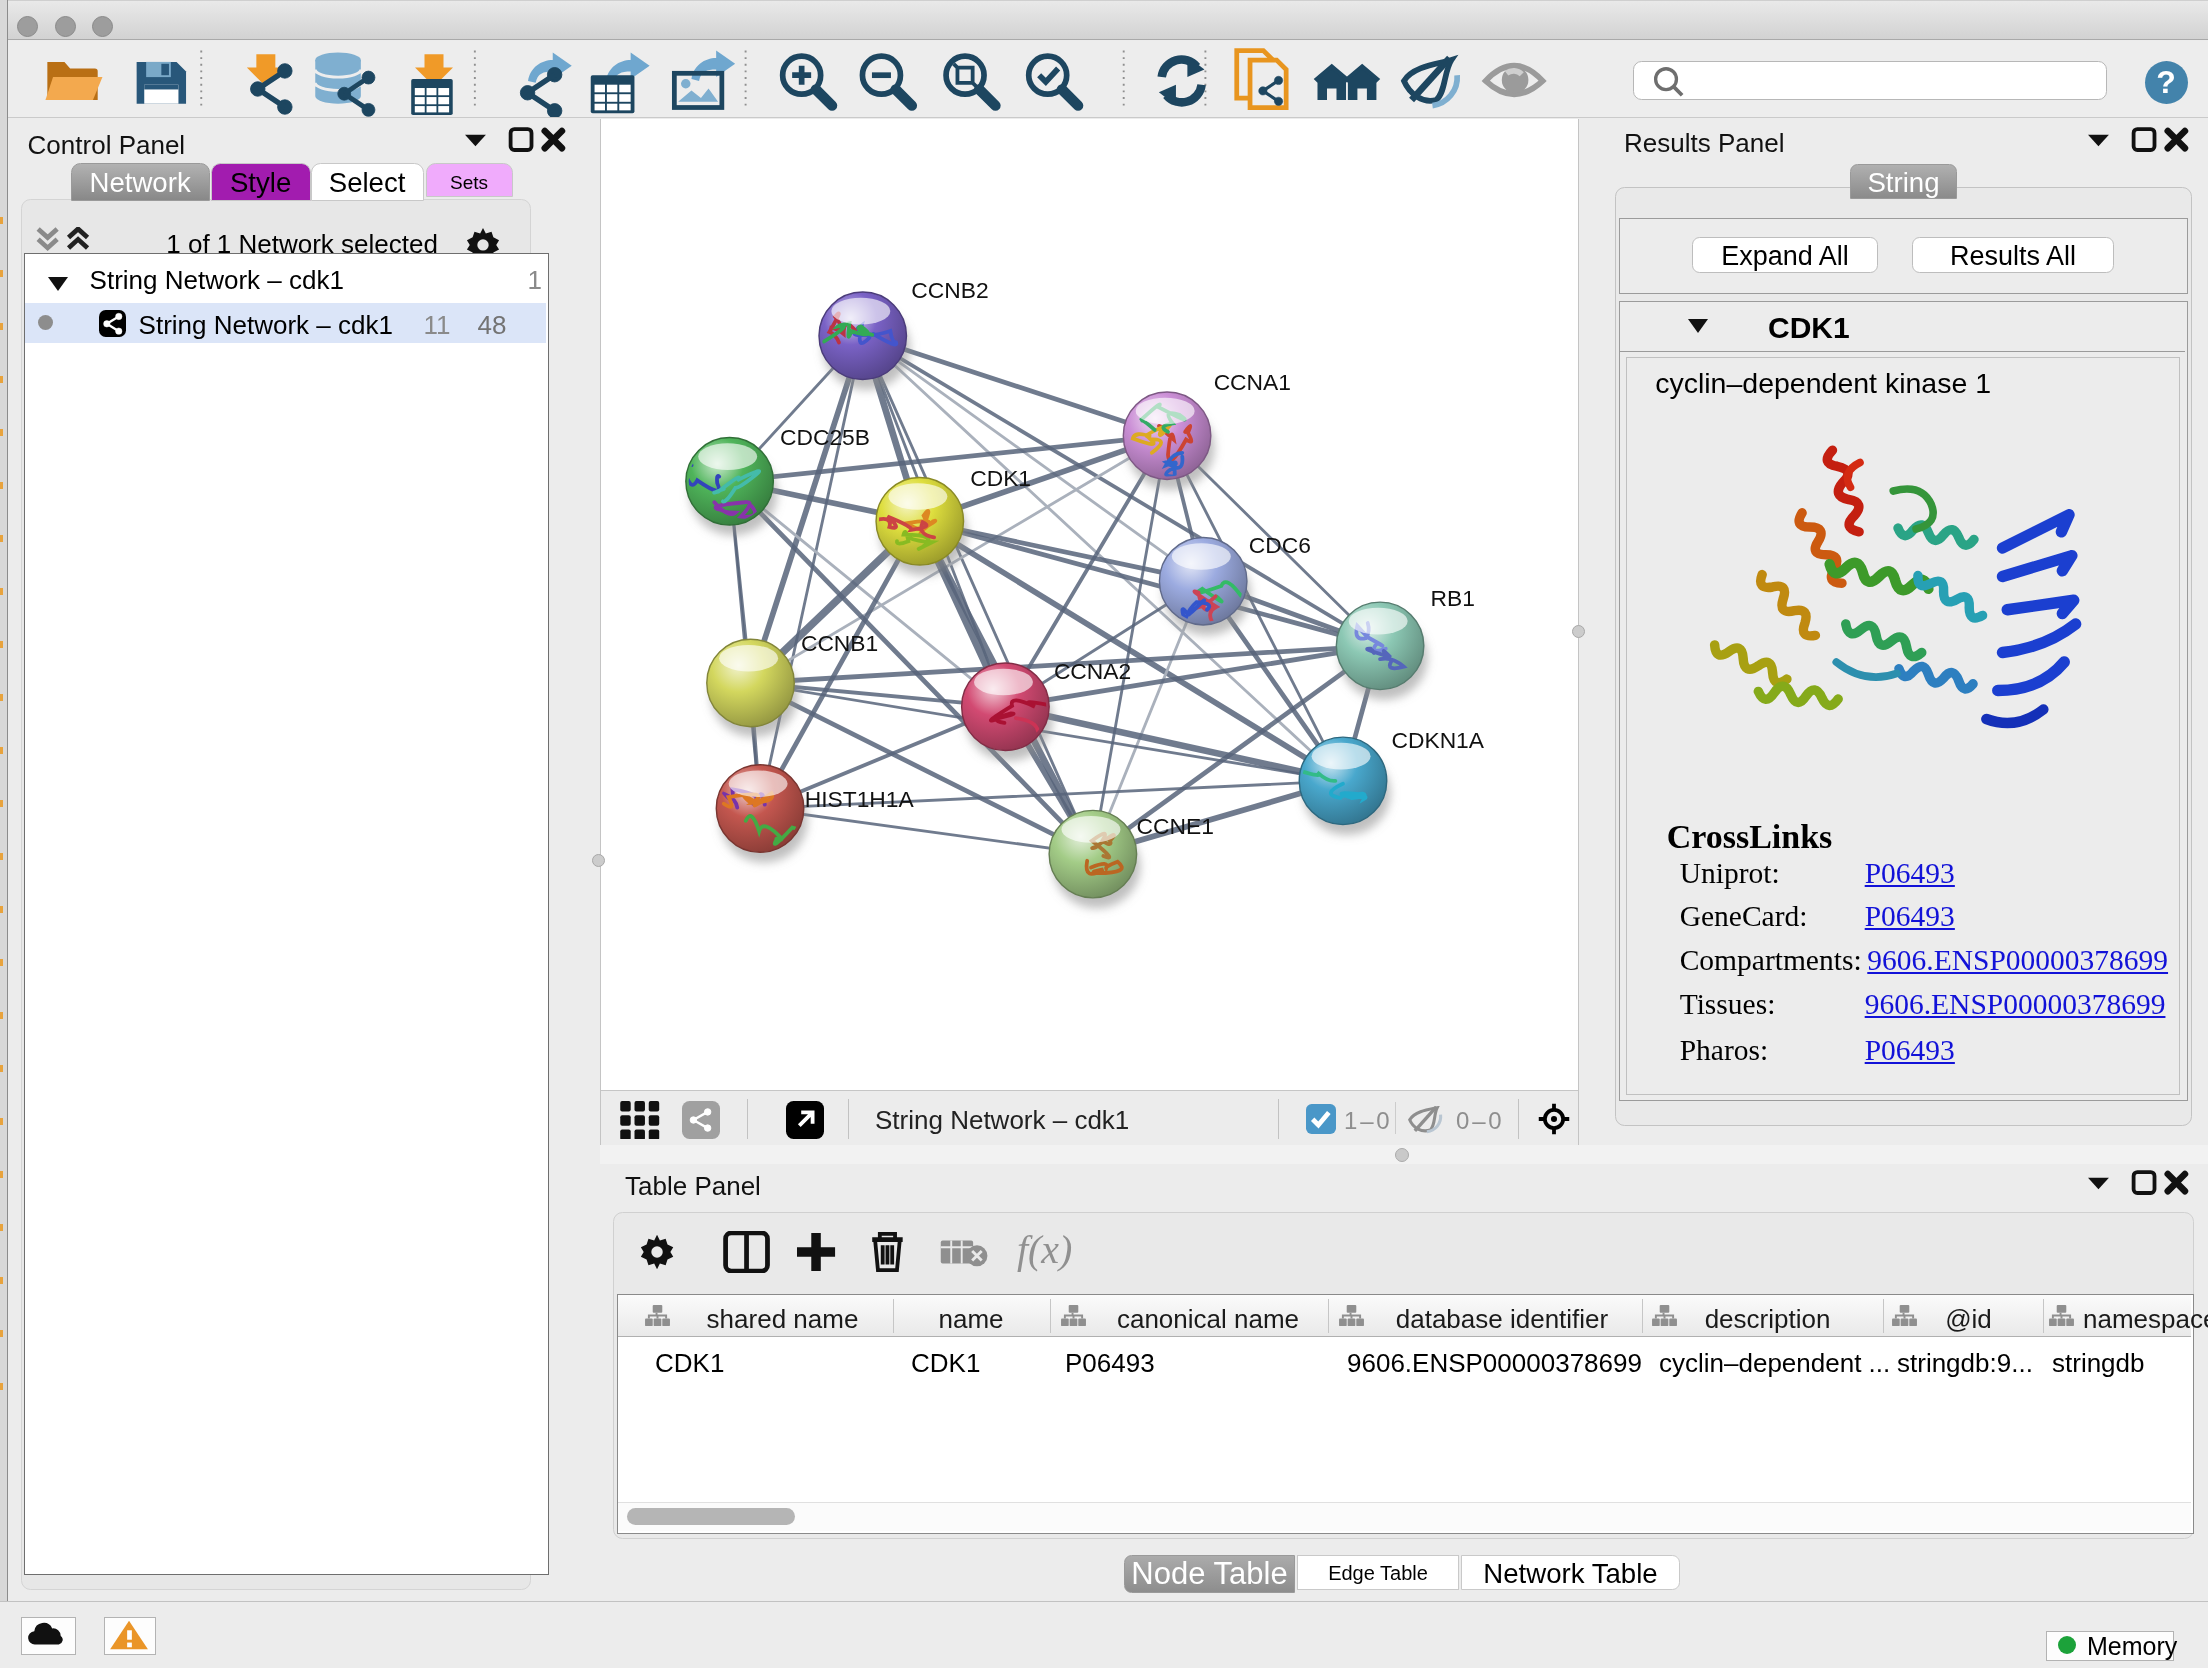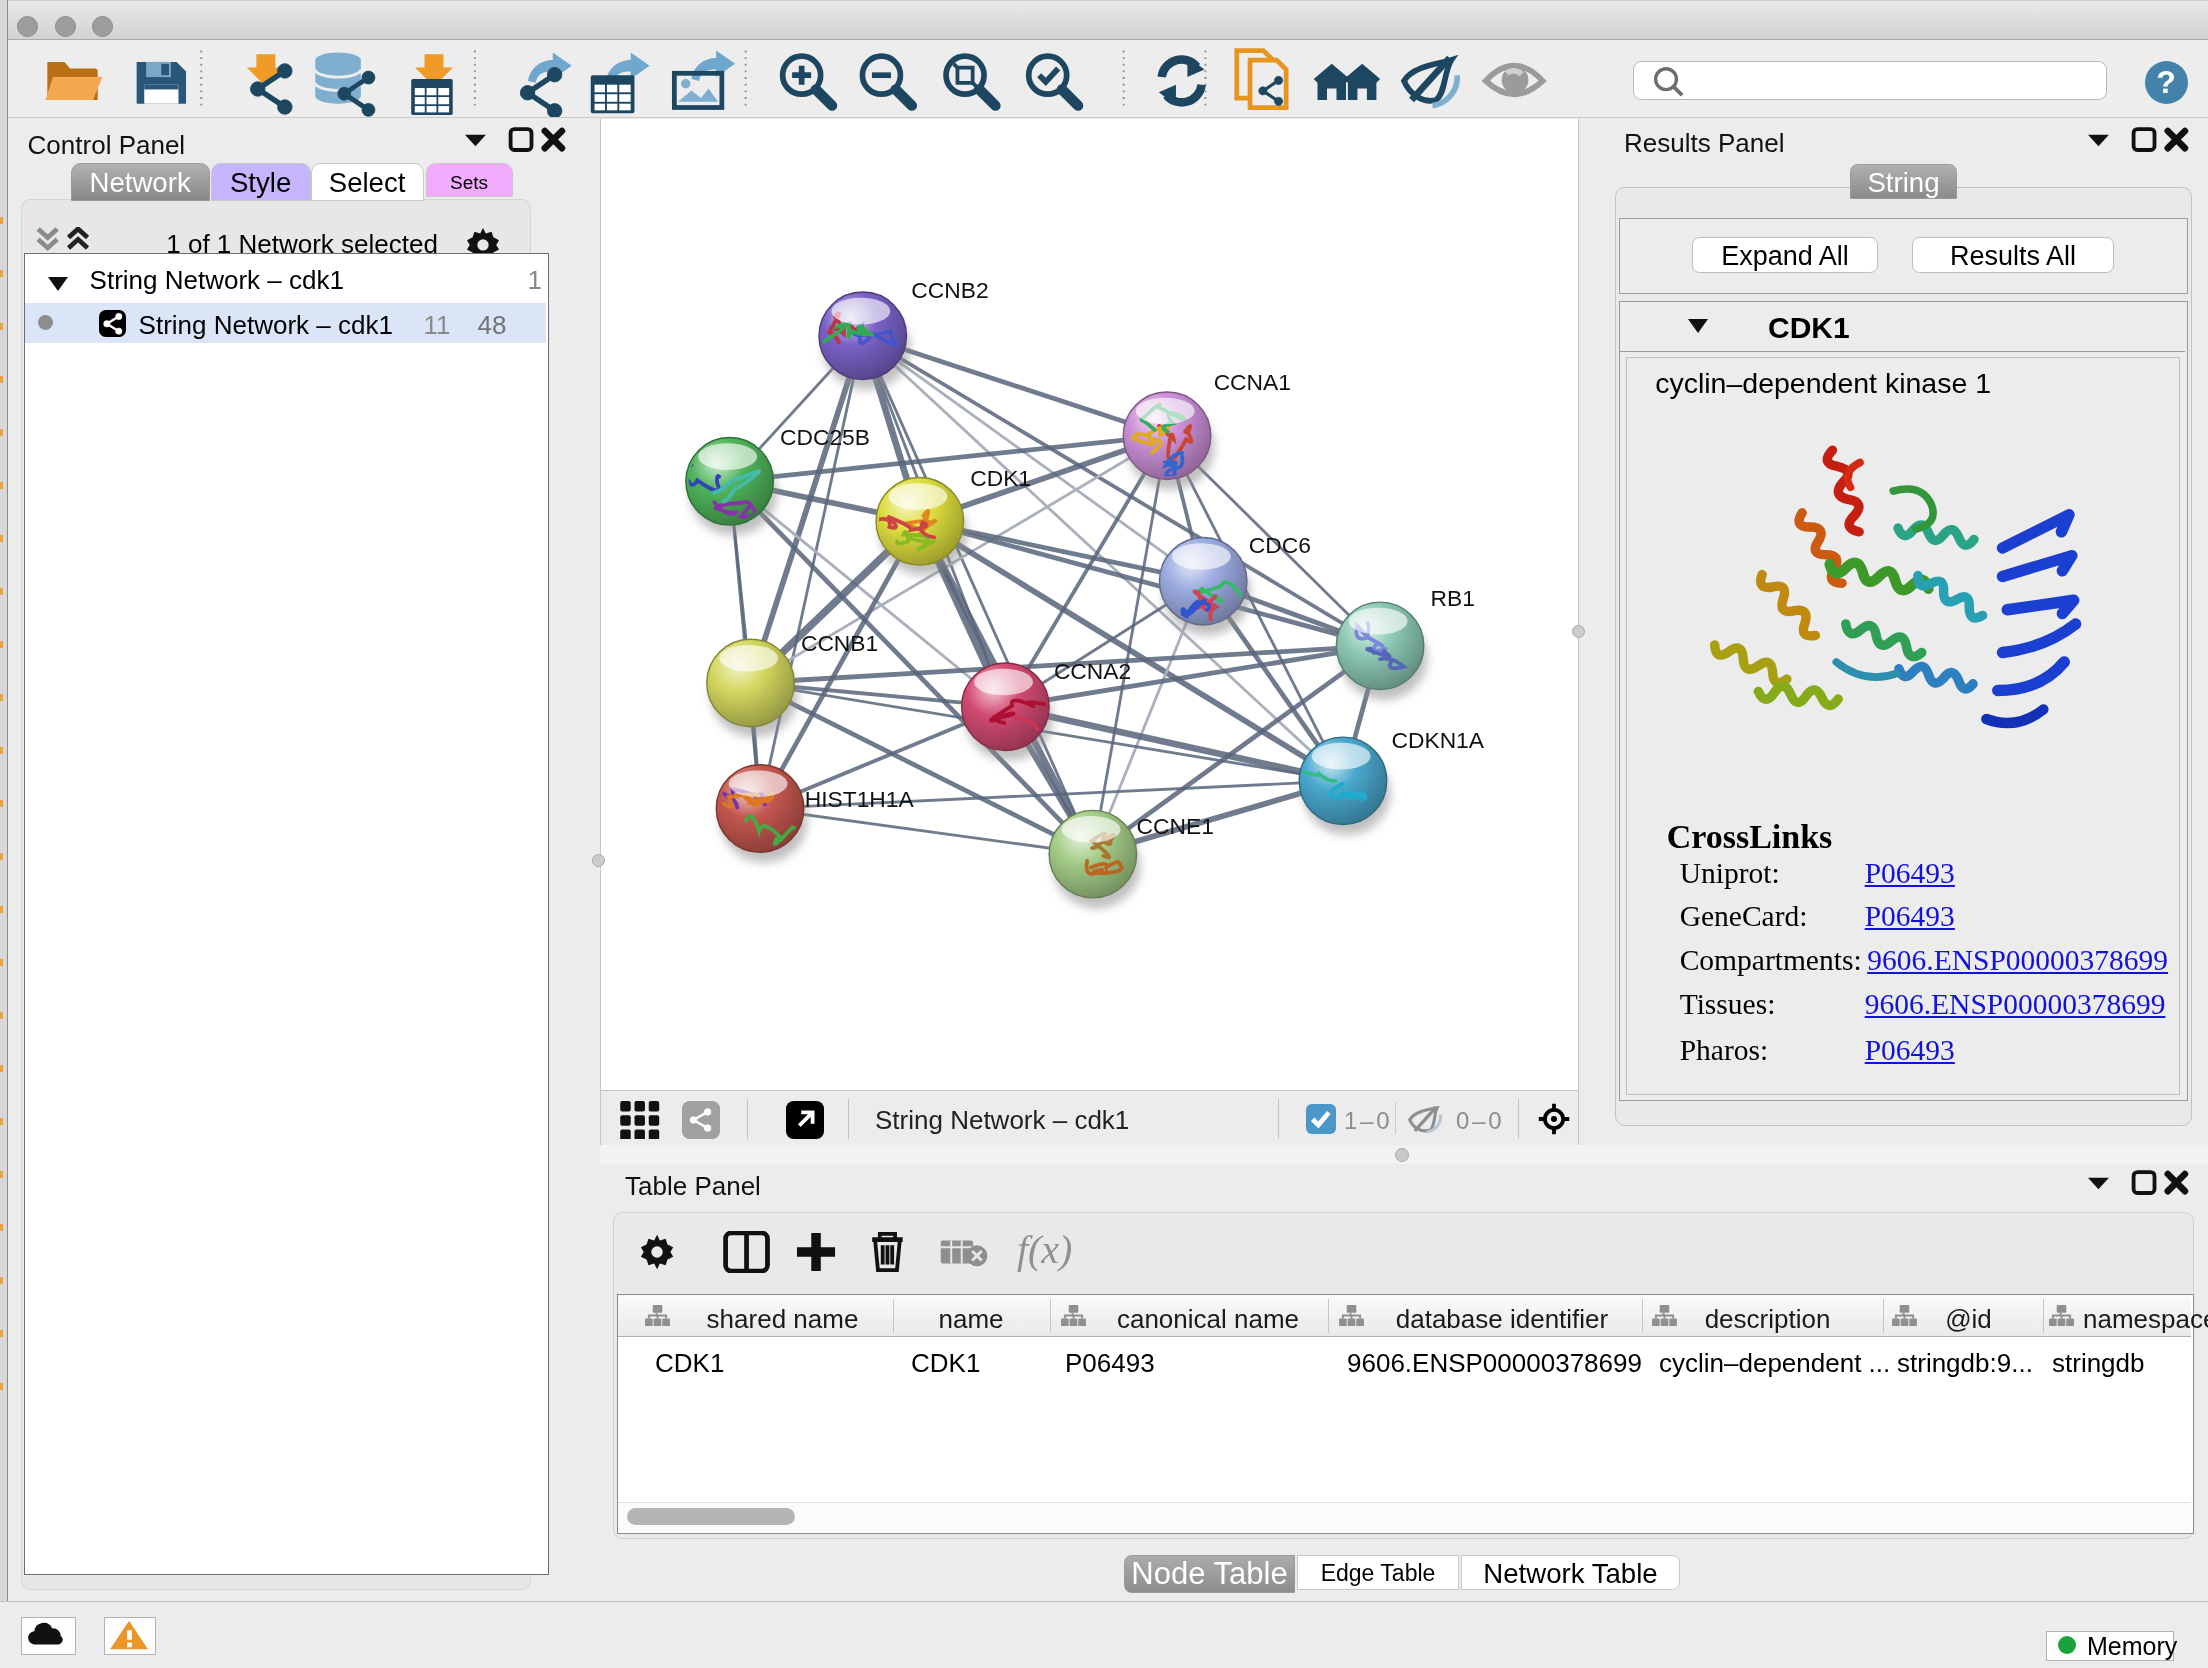--- a/index.html
+++ b/index.html
@@ -203,21 +203,21 @@
   </div>
   <div id="controlpanel" class="abs">
     <div class="abs panel-title" style="left:20px;top:11.4px;">Control Panel</div>
     <svg class="abs" style="left:457px;top:7.6px;" width="114" height="27" viewBox="0 0 120 28">
       <path d="M0 8 L22 8 L11 20 z" fill="#111"></path>
       <rect x="48" y="2" width="22" height="22" rx="4" fill="none" stroke="#111" stroke-width="4"></rect>
       <path d="M84 4 L102 22 M102 4 L84 22" stroke="#111" stroke-width="7" stroke-linecap="round"></path>
     </svg>
     <div class="abs" style="left:13.3px;top:80px;width:510px;height:1391px;background:#e7e7e7;border:1px solid #d4d4d4;border-radius:9.5px;"></div>
     <div class="abs" style="left:63px;top:44px;width:139px;height:38px;background:linear-gradient(#b2b2b2,#888888);border:1px solid #9a9a9a;border-radius:9.5px 9.5px 0 0;color:#fff;font-size:27.6px;text-align:center;line-height:38px;">Network</div>
-    <div class="abs" style="left:203px;top:44px;width:100px;height:38px;background:#c4b5fd;border:1px solid #c8c8c8;border-radius:9.5px 9.5px 0 0;font-size:27.6px;text-align:center;line-height:38px;">Style</div>
+    <div class="abs" style="left:203px;top:44px;width:100px;height:38px;background:#a21caf;border:1px solid #c8c8c8;border-radius:9.5px 9.5px 0 0;font-size:27.6px;text-align:center;line-height:38px;">Style</div>
     <div class="abs" style="left:303px;top:44px;width:113px;height:38px;background:#fff;border:1px solid #c8c8c8;border-radius:9.5px 9.5px 0 0;font-size:27.6px;text-align:center;line-height:38px;">Select</div>
     <div class="abs" style="left:418px;top:44px;width:87px;height:34px;background:#f0abfc;border:1px solid #c8c8c8;border-radius:9.5px 9.5px 0 0;font-size:19px;text-align:center;line-height:38px;">Sets</div>
     <svg class="abs" style="left:28.5px;top:108px;" width="67" height="28.5" viewBox="0 0 70 30">
       <g stroke="#8a8a8a" stroke-width="5" fill="none">
         <path d="M2 2 L12 11 L22 2 M2 13 L12 22 L22 13"></path>
       </g>
       <g stroke="#222" stroke-width="5" fill="none">
         <path d="M34 11 L44 2 L54 11 M34 22 L44 13 L54 22"></path>
       </g>
     </svg>
@@ -706,21 +706,21 @@
         <span class="abs" style="left:729px;">9606.ENSP00000378699</span>
         <span class="abs" style="left:1041px;">cyclin–dependent ...</span>
         <span class="abs" style="left:1279px;">stringdb:9...</span>
         <span class="abs" style="left:1434px;">stringdb</span>
       </div>
       <div class="abs" style="left:0px;top:207px;width:1573px;height:28.5px;background:#fbfbfb;border-top:1px solid #e0e0e0;">
         <div class="abs" style="left:8.6px;top:4.8px;width:168px;height:17px;border-radius:8.6px;background:#b5b5b5;"></div>
       </div>
     </div>
     <div class="abs" style="left:524px;top:391px;width:171px;height:38px;background:linear-gradient(#ababab,#8d8d8d);border:1px solid #9a9a9a;border-radius:7.6px 0 0 7.6px;color:#fff;font-size:31px;text-align:center;line-height:35px;">Node Table</div>
-    <div class="abs" style="left:697px;top:391px;width:162px;height:35px;background:#fff;border:1px solid #c9c9c9;font-size:23px;text-align:center;line-height:35px;">Edge Table</div>
+    <div class="abs" style="left:697px;top:391px;width:162px;height:35px;background:#fff;border:1px solid #c9c9c9;font-size:20px;text-align:center;line-height:35px;">Edge Table</div>
     <div class="abs" style="left:861px;top:391px;width:219px;height:35px;background:#fff;border:1px solid #c9c9c9;border-radius:0 7.6px 7.6px 0;font-size:27.6px;text-align:center;line-height:35px;">Network Table</div>
   </div>
   <div id="statusbar" class="abs">
     <div class="abs" style="left:21px;top:15px;width:55px;height:38px;background:#fdfdfd;border:1.9px solid #b3b3b3;">
       <svg width="51" height="34" viewBox="0 0 54 36">
         <path d="M14 28 a7 7 0 0 1 -1 -14 a10 10 0 0 1 19 -3 a8 8 0 0 1 9 8 a5 5 0 0 1 -2 9 z" fill="#111"></path>
       </svg>
     </div>
     <div class="abs" style="left:104px;top:15px;width:52px;height:38px;background:#fdfdfd;border:1.9px solid #b3b3b3;">
       <svg width="49" height="34" viewBox="0 0 51 36">

